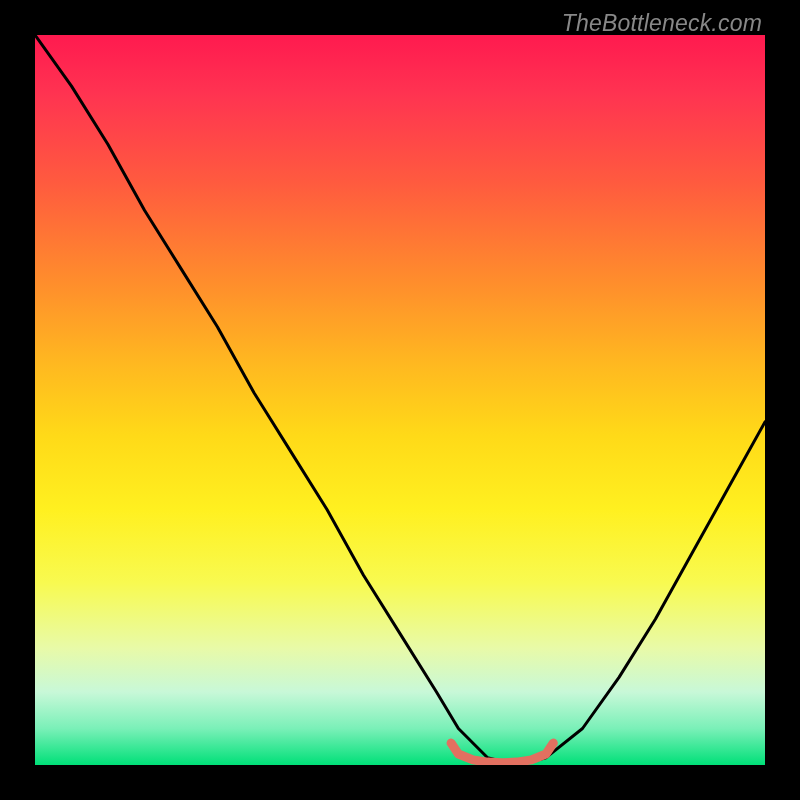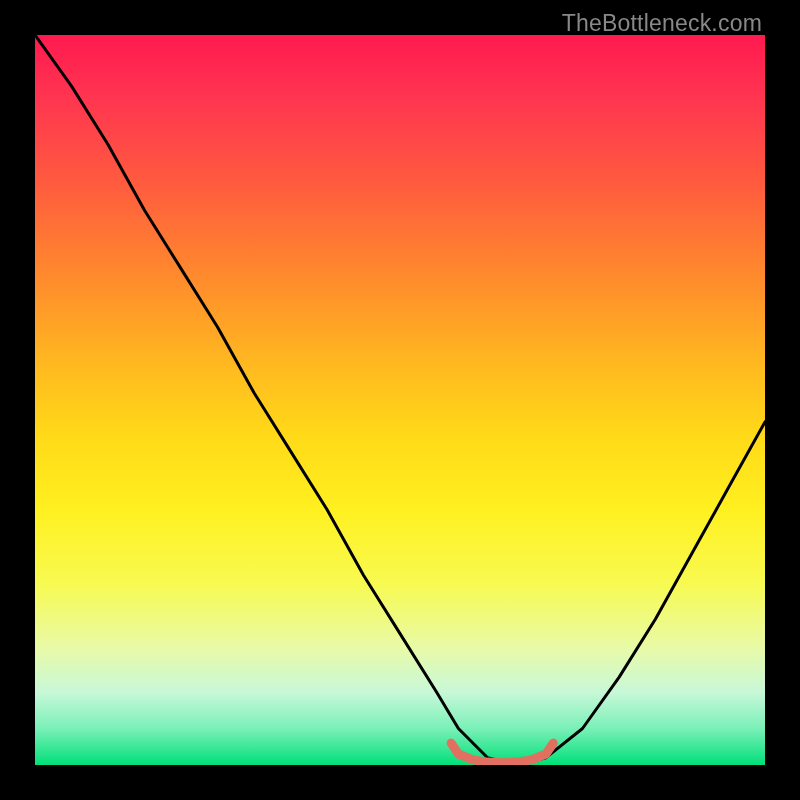--- a/index.html
+++ b/index.html
@@ -3,20 +3,21 @@
 <meta charset="utf-8">
 <style>
   * { margin: 0; padding: 0; box-sizing: border-box; }
   body { width: 800px; height: 800px; background: #000; position: relative; font-family: Arial, sans-serif; }
   .chart-container {
     position: absolute;
     top: 0;
     left: 0;
     width: 800px;
     height: 800px;
+    font-style: italic;
   }
   .plot-area {
     position: absolute;
     left: 35px;
     top: 35px;
     width: 730px;
     height: 730px;
     overflow: hidden;
   }
   .gradient-bg {

